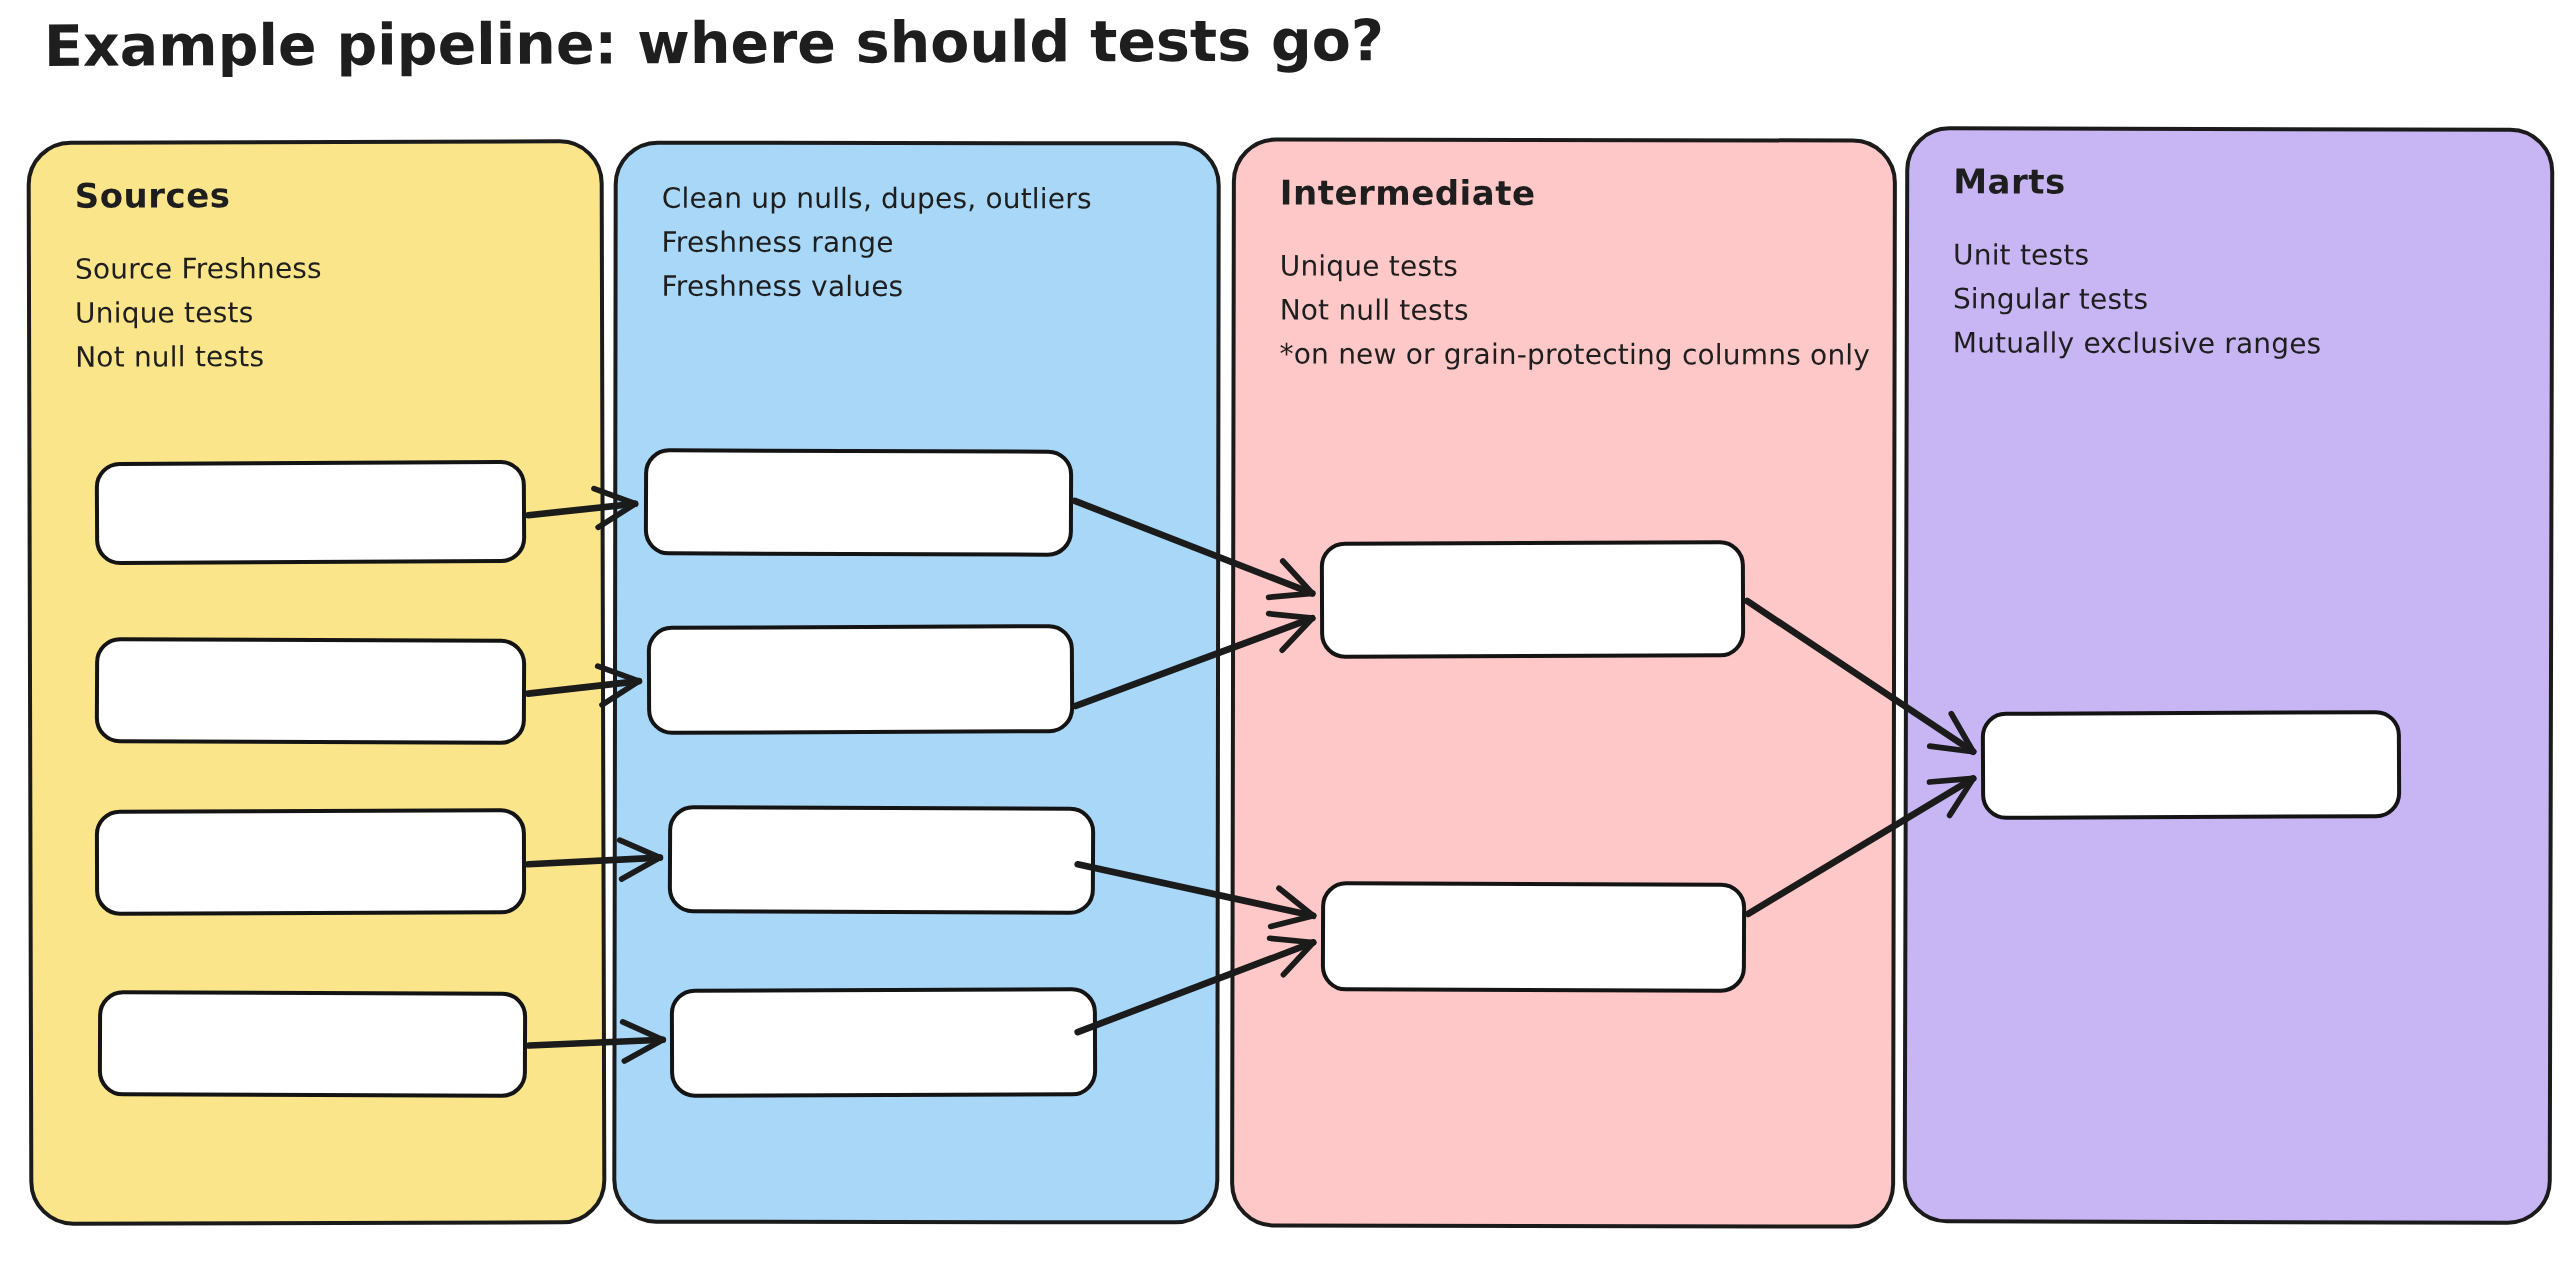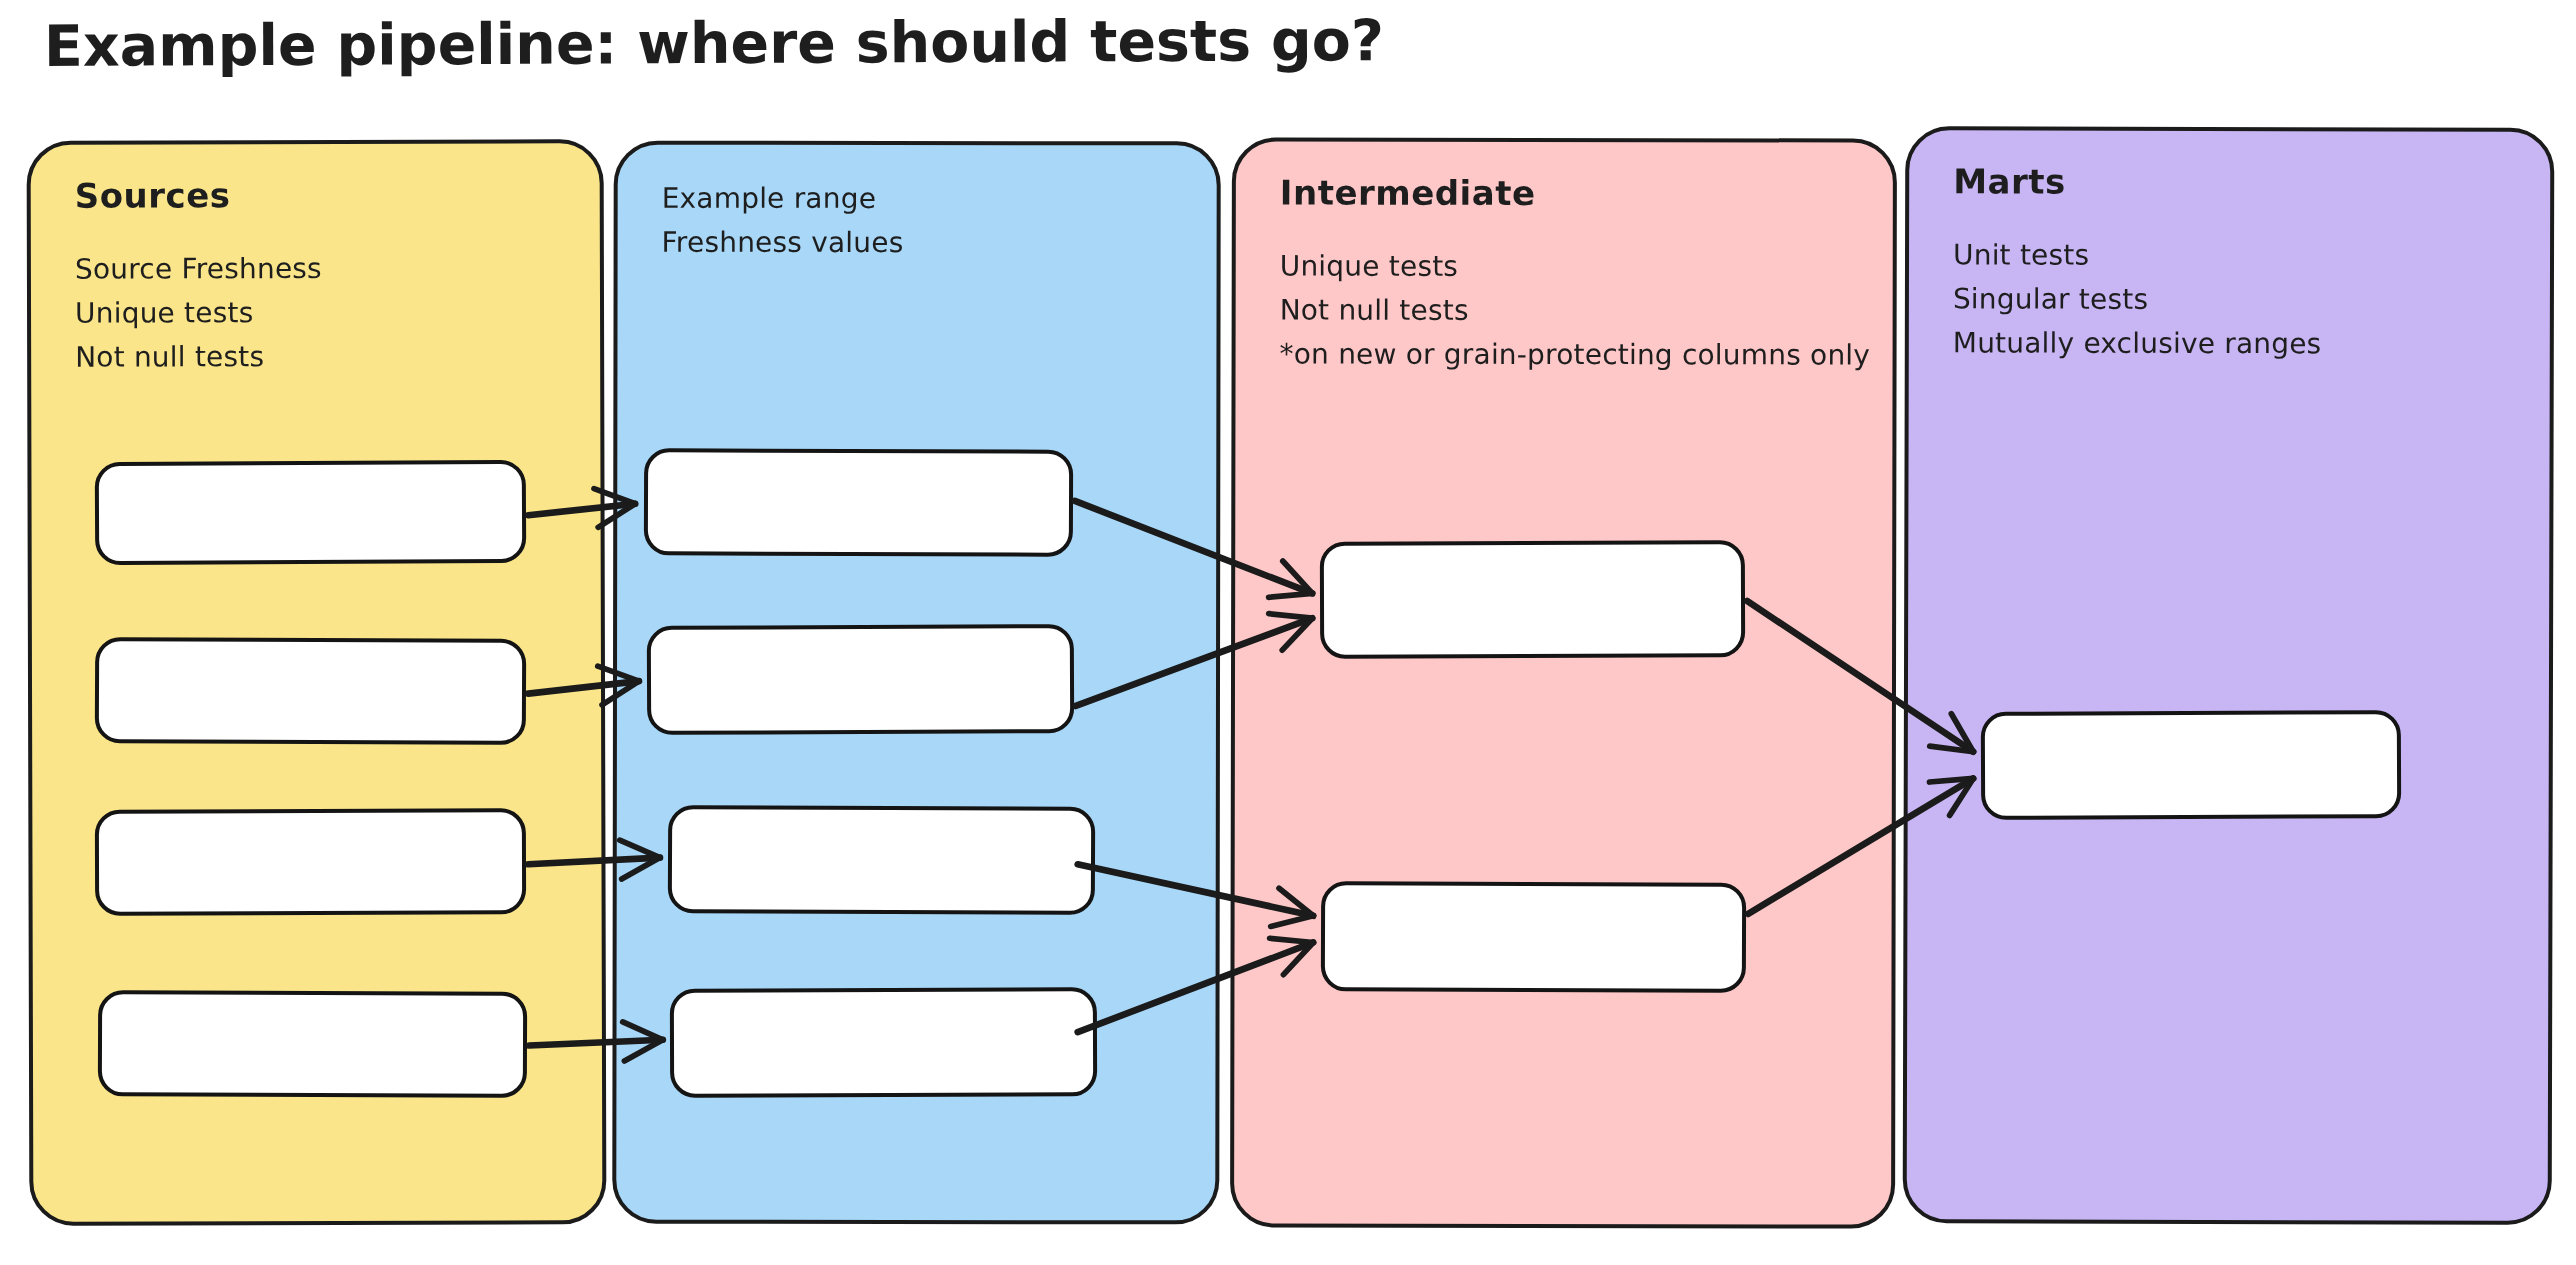--- a/index.html
+++ b/index.html
@@ -48,21 +48,22 @@
     <div class="panel-label">Sources</div>
     <div class="panel-notes">
       <div>Source Freshness</div>
       <div>Unique tests</div>
       <div>Not null tests</div>
     </div>
   </section>
 
   <section class="panel" id="panel-staging" style="background: rgb(168, 215, 248);">
     <div class="panel-notes">
-      <div>Example range</div>
+      <div>Clean up nulls, dupes, outliers</div>
+      <div>Freshness range</div>
       <div>Freshness values</div>
     </div>
   </section>
 
   <section class="panel" id="panel-intermediate" style="background: rgb(255, 200, 200);">
     <div class="panel-label">Intermediate</div>
     <div class="panel-notes">
       <div>Unique tests</div>
       <div>Not null tests</div>
       <div>*on new or grain-protecting columns only</div>

